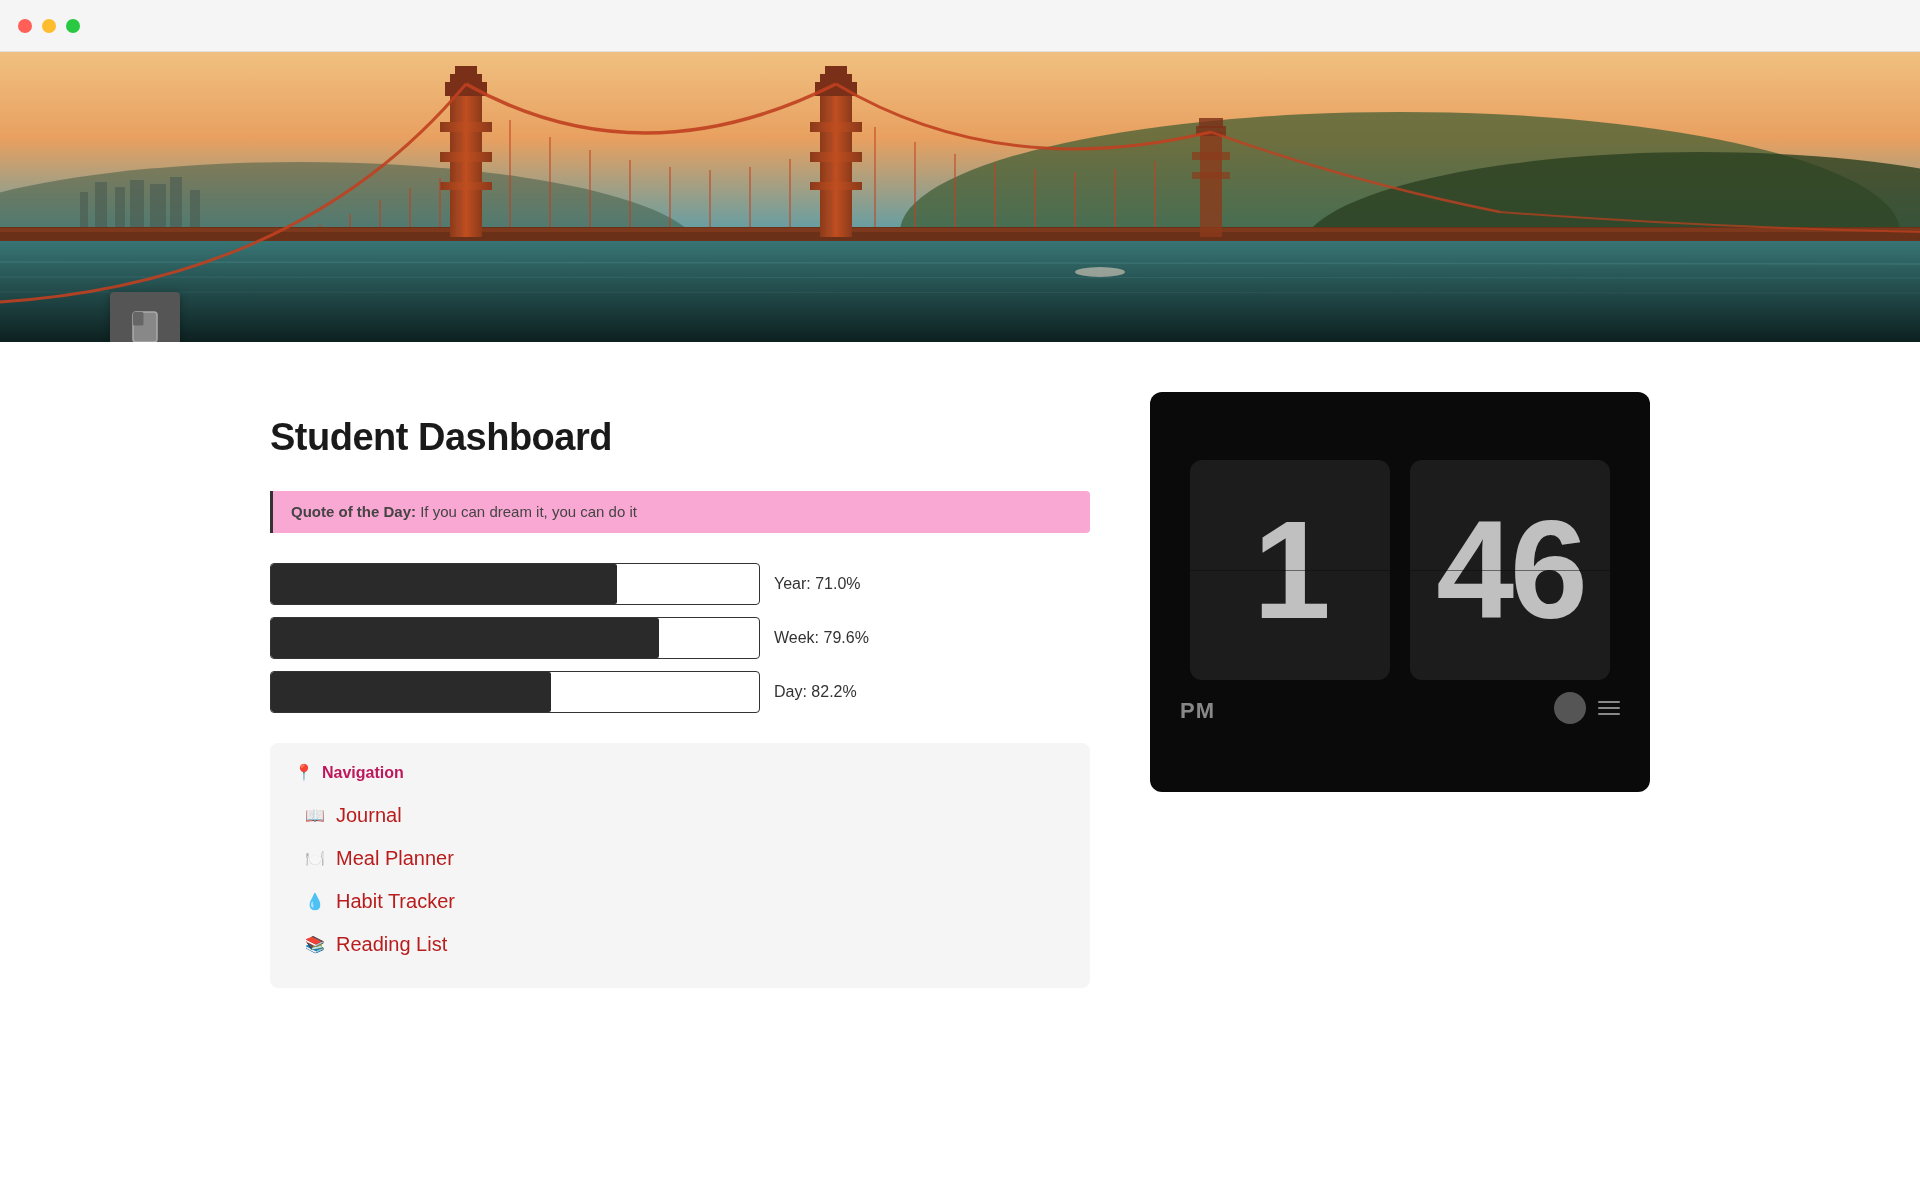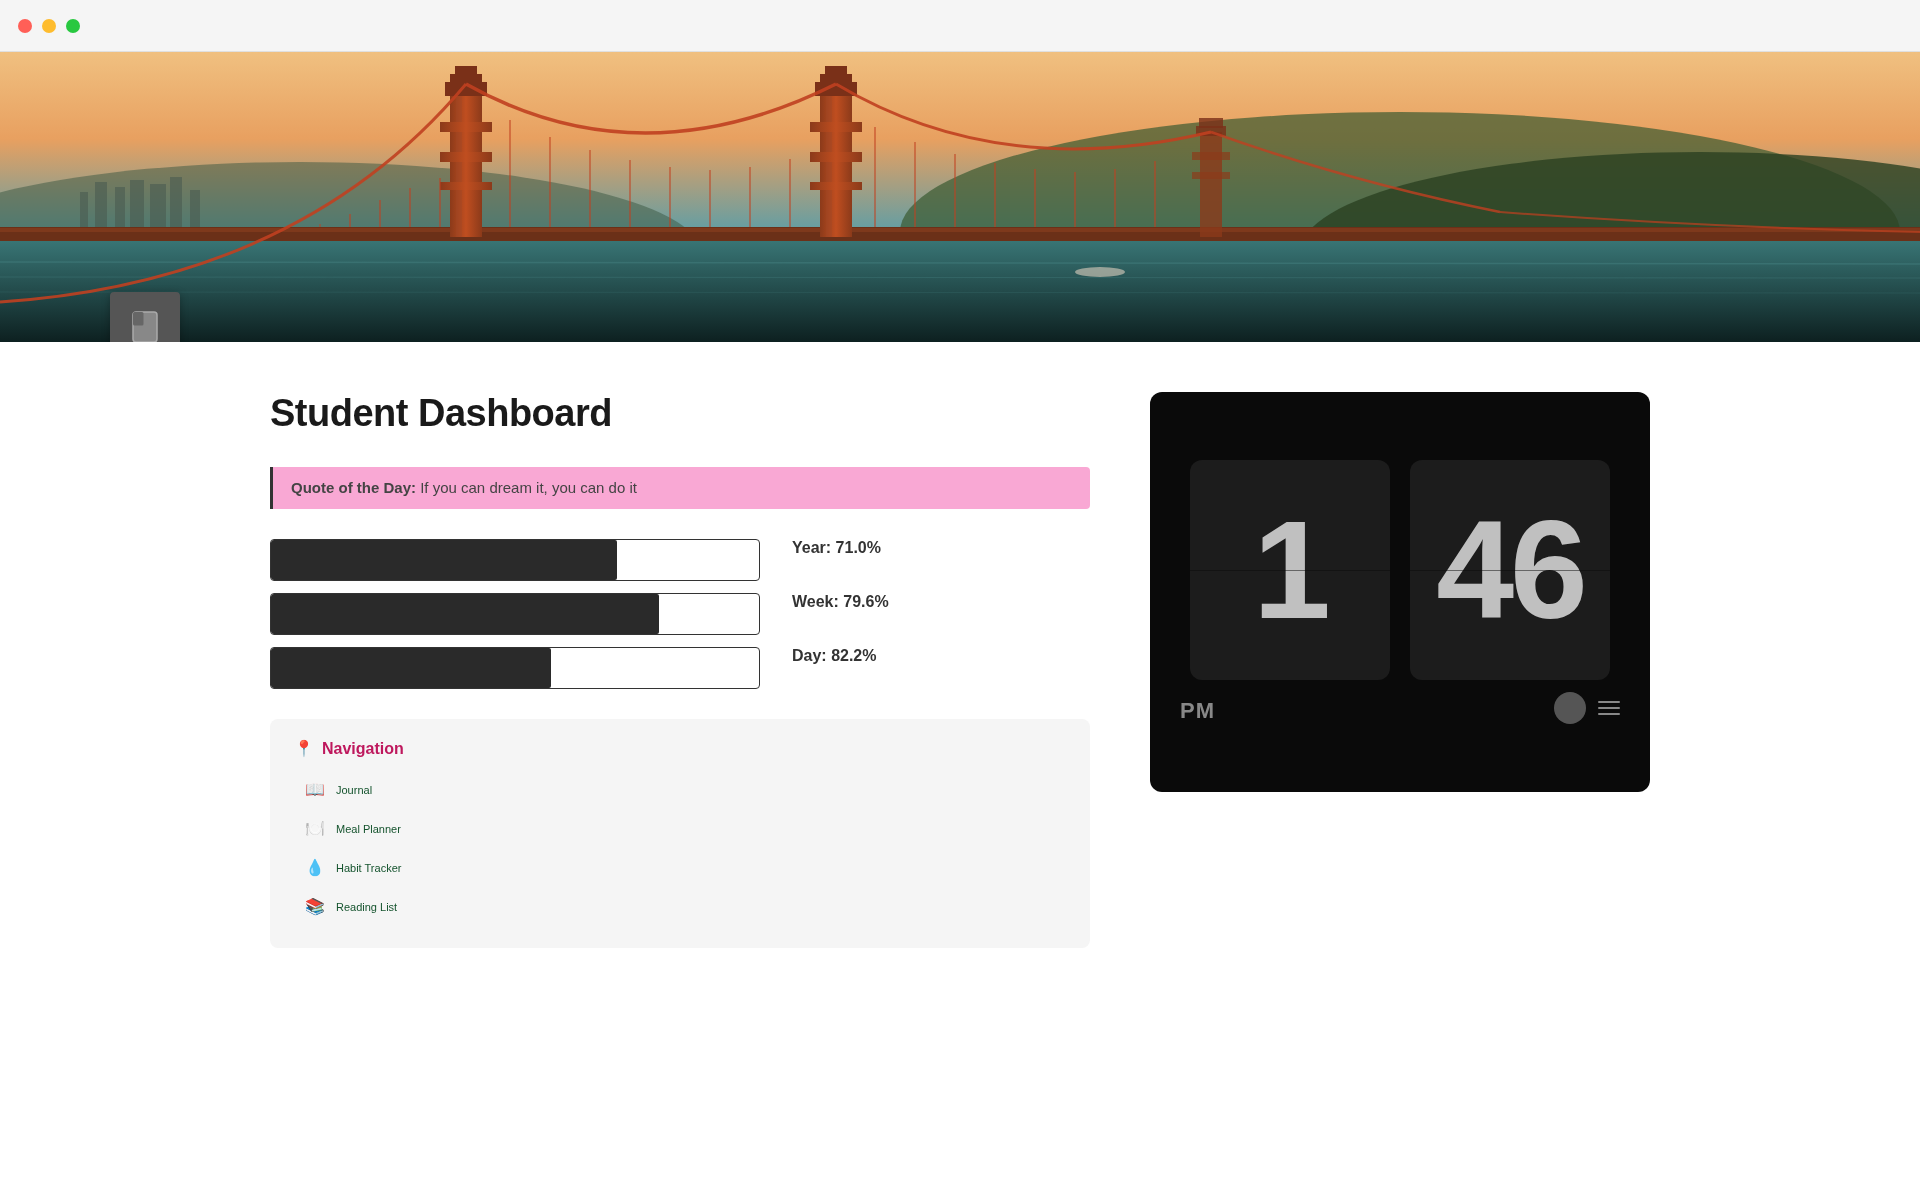--- a/index.html
+++ b/index.html
@@ -104,20 +104,21 @@
       flex-shrink: 0;
     }
 
     
     .page-title {
       font-size: 38px;
       font-weight: 700;
       color: #1a1a1a;
       margin-bottom: 32px;
       letter-spacing: -0.5px;
+      margin-top: 24px;
     }
 
     
     .quote-block {
       background: #f9a8d4;
       border-left: 3px solid #333;
       padding: 12px 18px;
       margin-bottom: 30px;
       border-radius: 0 4px 4px 0;
     }
@@ -126,24 +127,23 @@
       color: #444;
     }
 
     
     .progress-section {
       margin-bottom: 30px;
     }
 
     .progress-row {
       display: flex;
-      align-items: flex-start;
-      gap: 32px;
+      align-items: center;
+      gap: 14px;
       margin-bottom: 12px;
-      font-weight: bold;
     }
 
     .progress-bar-container {
       width: 490px;
       height: 42px;
       border: 1.5px solid #333;
       border-radius: 4px;
       overflow: hidden;
       background: #fff;
       flex-shrink: 0;
@@ -185,22 +185,22 @@
       display: flex;
       align-items: center;
       gap: 10px;
       padding: 8px 10px;
       border-radius: 4px;
       cursor: pointer;
       margin-bottom: 4px;
     }
 
     .nav-item-text {
-      font-size: 11px;
-      color: #14532d;
+      font-size: 20px;
+      color: #b91c1c;
     }
 
     .nav-icon {
       font-size: 16px;
       width: 22px;
       text-align: center;
       flex-shrink: 0;
     }
 
     

